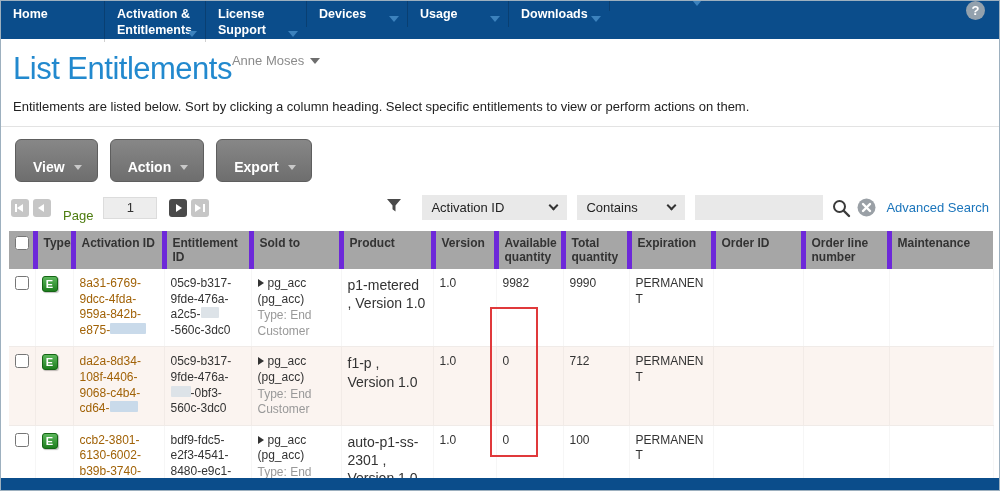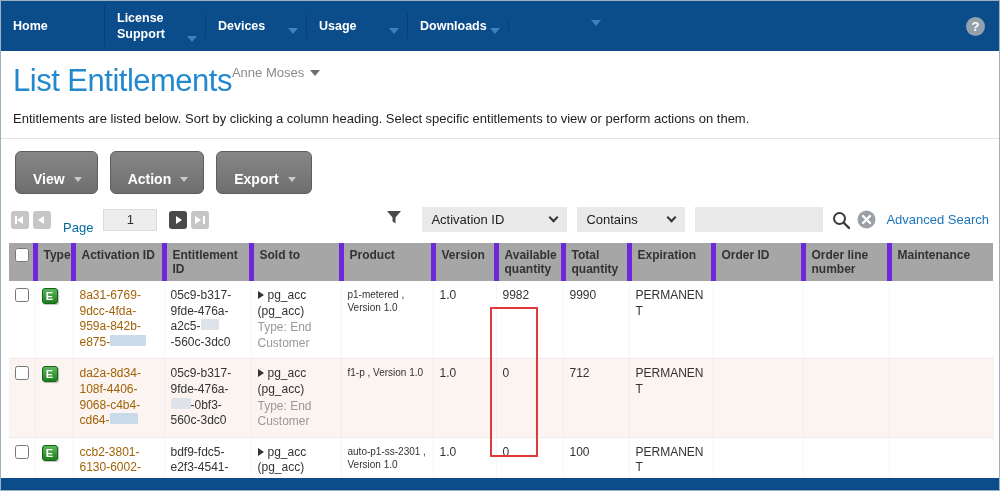--- a/index.html
+++ b/index.html
@@ -1,21 +1,21 @@
 <!DOCTYPE html>
 <html><head>
 <meta charset="utf-8">
 <style>
   * { margin:0; padding:0; box-sizing:border-box; }
   html,body { background:#fff; }
   body { font-family:"Liberation Sans", sans-serif; }
   .page { position:relative; width:1000px; height:491px; border:1px solid #9db0bf; background:#fff; overflow:hidden; }
 
   
-  .nav { display:flex; height:50px; background:#0b4d8b; align-items:center; }
+  .nav { display:flex; height:38px; background:#0b4d8b; align-items:flex-start; }
   .nav-item { position:relative; width:101px; padding:6px 10px 4px 12px; color:#fff; font-size:12.5px; font-weight:bold; line-height:1.25; cursor:pointer; border-left:1px solid rgba(0,0,0,0.18); }
   .nav-item:first-child { border-left:none; width:103px; }
   .nav-caret { position:absolute; right:8px; bottom:5px; width:0; height:0; border-left:5px solid transparent; border-right:5px solid transparent; border-top:6px solid #3c82bd; }
   .nav-fill { flex:1; display:flex; align-items:center; justify-content:flex-end; padding-right:14px; }
   .help-btn { width:19px; height:19px; border-radius:50%; background:#93a1ad; color:#fff; font-size:13px; font-weight:bold; text-align:center; line-height:19px; cursor:pointer; }
 
   
   .head-wrap { padding:6px 14px 12px 12px; border-bottom:1px solid #e3e3e3; }
   .title-row { display:flex; align-items:flex-start; }
   .page-title { color:#2289ce; font-size:31px; font-weight:400; letter-spacing:-0.5px; padding-top:6px; }
@@ -30,21 +30,21 @@
 
   
   .bar { display:flex; align-items:center; padding:10px 10px 0 10px; }
   .pager { display:flex; align-items:center; gap:4px; }
   .pg-btn { position:relative; width:18px; height:18px; border-radius:3px; background:#c6c6c6; cursor:default; }
   .pg-btn.on { background:#4a4a4a; cursor:pointer; }
   .tri-l { position:absolute; top:5px; left:6px; width:0; height:0; border-top:4px solid transparent; border-bottom:4px solid transparent; border-right:6px solid #fff; }
   .tri-r { position:absolute; top:5px; left:6px; width:0; height:0; border-top:4px solid transparent; border-bottom:4px solid transparent; border-left:6px solid #fff; }
   .bar-l { position:absolute; top:5px; left:4px; width:2px; height:8px; background:#fff; }
   .bar-r { position:absolute; top:5px; right:4px; width:2px; height:8px; background:#fff; }
-  .pg-label { font-size:13px; color:#0369a1; margin:16px 6px 0 8px; }
+  .pg-label { font-size:13px; color:#4d7c0f; margin:16px 6px 0 8px; }
   .pg-input { width:54px; height:22px; background:#ededed; border:1px solid #dcdcdc; text-align:center; font-size:13px; color:#333; margin-right:8px; }
   .spacer { flex:1; }
   .funnel { margin-right:20px; cursor:pointer; }
   .sel { position:relative; margin-right:10px; }
   .sel select { appearance:none; -webkit-appearance:none; border:none; background:#e9e9e9; height:25px; font-size:13px; color:#222; padding:0 30px 0 9px; font-family:"Liberation Sans",sans-serif; cursor:pointer; }
   .sel.w1 select { width:145px; } .sel.w2 select { width:108px; }
   .chev { position:absolute; right:10px; top:7px; width:7px; height:7px; border-right:2px solid #333; border-bottom:2px solid #333; transform:rotate(45deg); pointer-events:none; }
   .search-input { width:128px; height:25px; background:#e9e9e9; border:none; padding:0 8px; font-size:13px; margin-right:8px; }
   .icon-btn { margin-right:6px; cursor:pointer; display:flex; align-items:center; }
   .adv-link { color:#1b75bb; font-size:13px; text-decoration:none; margin-left:4px; cursor:pointer; }
@@ -58,35 +58,36 @@
   tr.alt td { background:#fbf4f0; }
   tr.r1 td { height:56px; } tr.r2 td { height:56px; } tr.r3 td { height:54px; } tr.r4 td { height:62px; }
   .cb { width:14px; height:14px; cursor:pointer; }
   .badge-e { display:inline-block; width:16px; height:16px; border:1px solid #156515; border-radius:3px; background:linear-gradient(#5cb75c,#1e7e1e); color:#fff; font-size:11px; font-weight:bold; text-align:center; line-height:15px; box-shadow:1px 1px 1px rgba(0,0,0,0.25); }
   .act-link { color:#a16207; cursor:pointer; }
   .redact { display:inline-block; height:11px; border-radius:1px; vertical-align:baseline; }
   .rd-blue { background:#c9daea; }
   .rd-gray { background:#dde3e8; }
   .sold-arrow { display:inline-block; width:0; height:0; border-top:4px solid transparent; border-bottom:4px solid transparent; border-left:6px solid #333; margin-right:4px; }
   .sold-type { color:#999; margin-top:1px; }
-  .prod { font-size:10px; }
+  .prod { font-size:14px; }
 
   
   .red-box { position:absolute; left:489px; top:306px; width:48px; height:150px; border:2px solid #e0393b; pointer-events:none; }
 
   
   .bottom-bar { position:absolute; left:0; right:0; bottom:0; height:12px; background:#0b4d8b; }
 </style>
 </head>
 <body>
 
 <div class="page">
 
   <div class="nav">
     <div class="nav-item"><span>Home</span></div>
+    <div class="nav-item"><span>Activation &amp; Entitlements</span><span class="nav-caret"></span></div>
     <div class="nav-item"><span>License Support</span><span class="nav-caret"></span></div>
     <div class="nav-item"><span>Devices</span><span class="nav-caret"></span></div>
     <div class="nav-item"><span>Usage</span><span class="nav-caret"></span></div>
     <div class="nav-item"><span>Downloads</span><span class="nav-caret"></span></div>
     <div class="nav-item"><span class="nav-caret"></span></div>
     <div class="nav-fill">
       <div class="help-btn">?</div>
     </div>
   </div>
 

